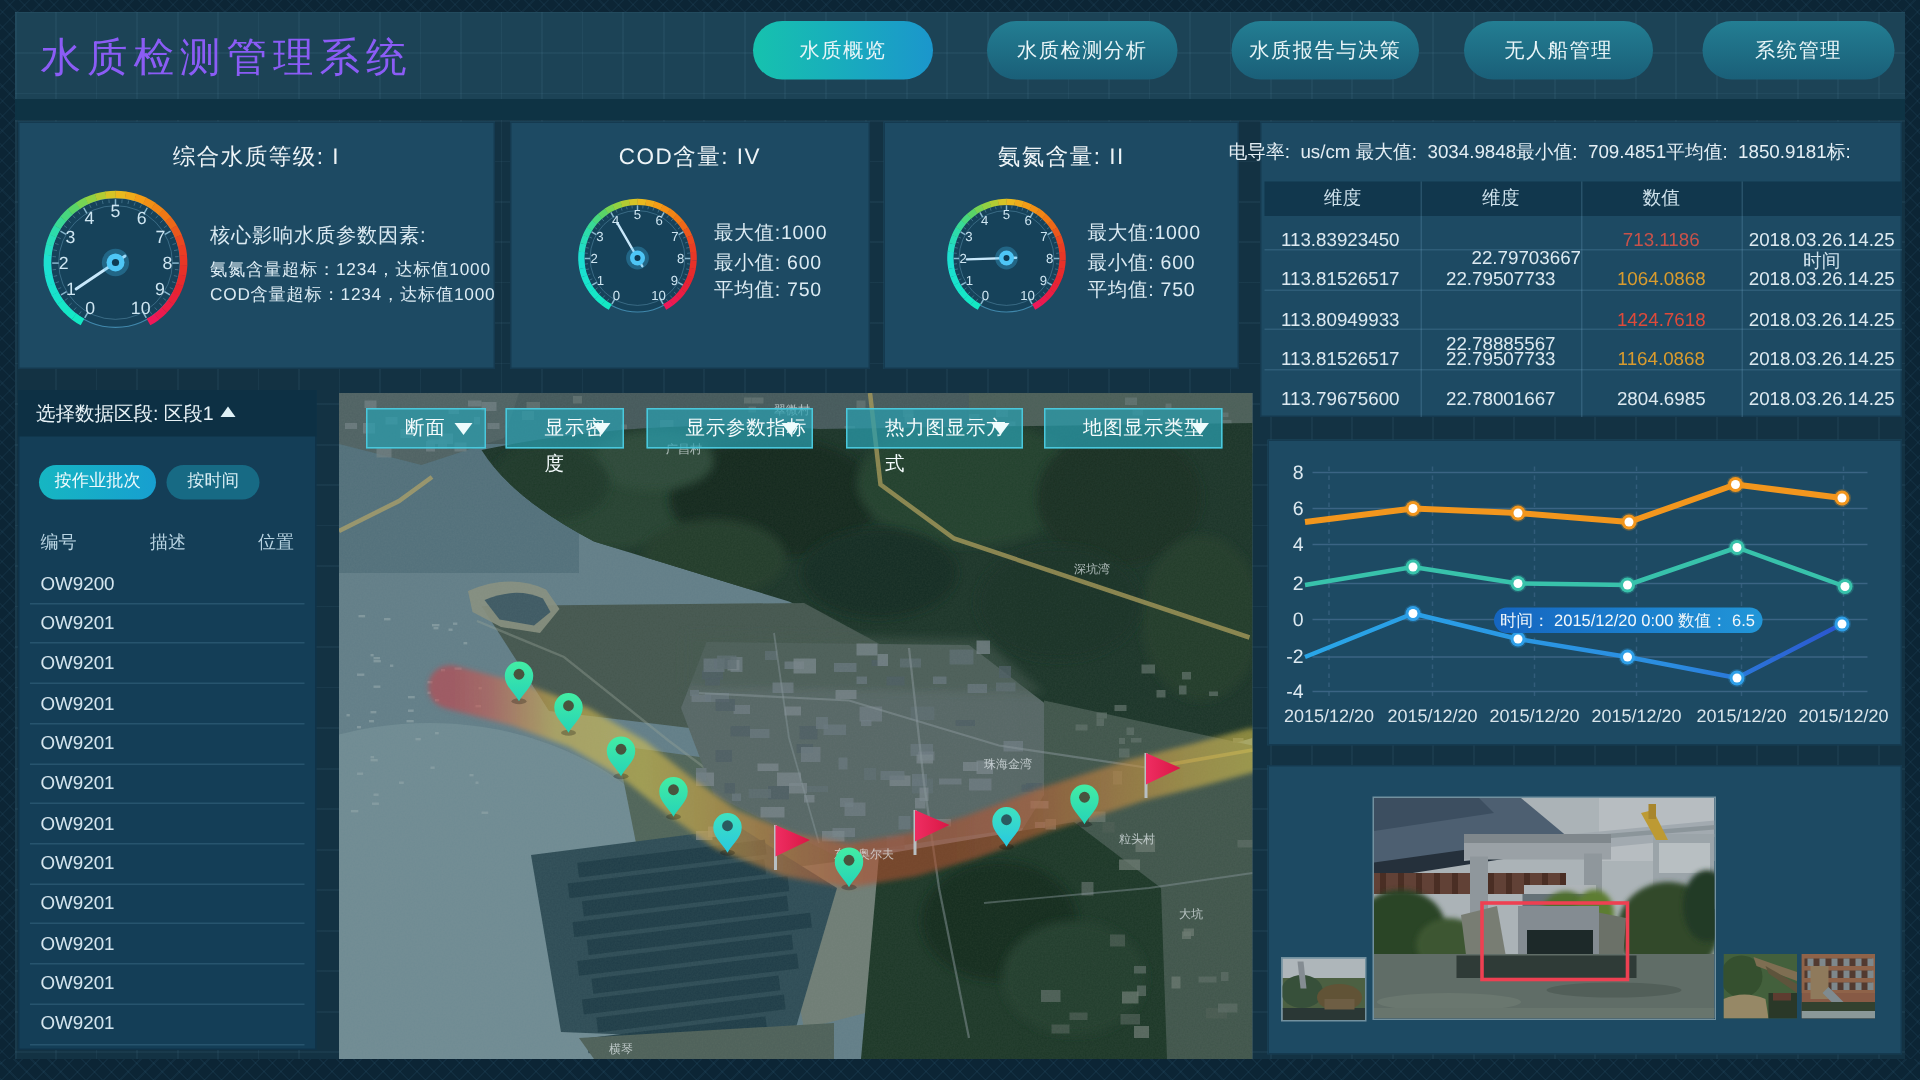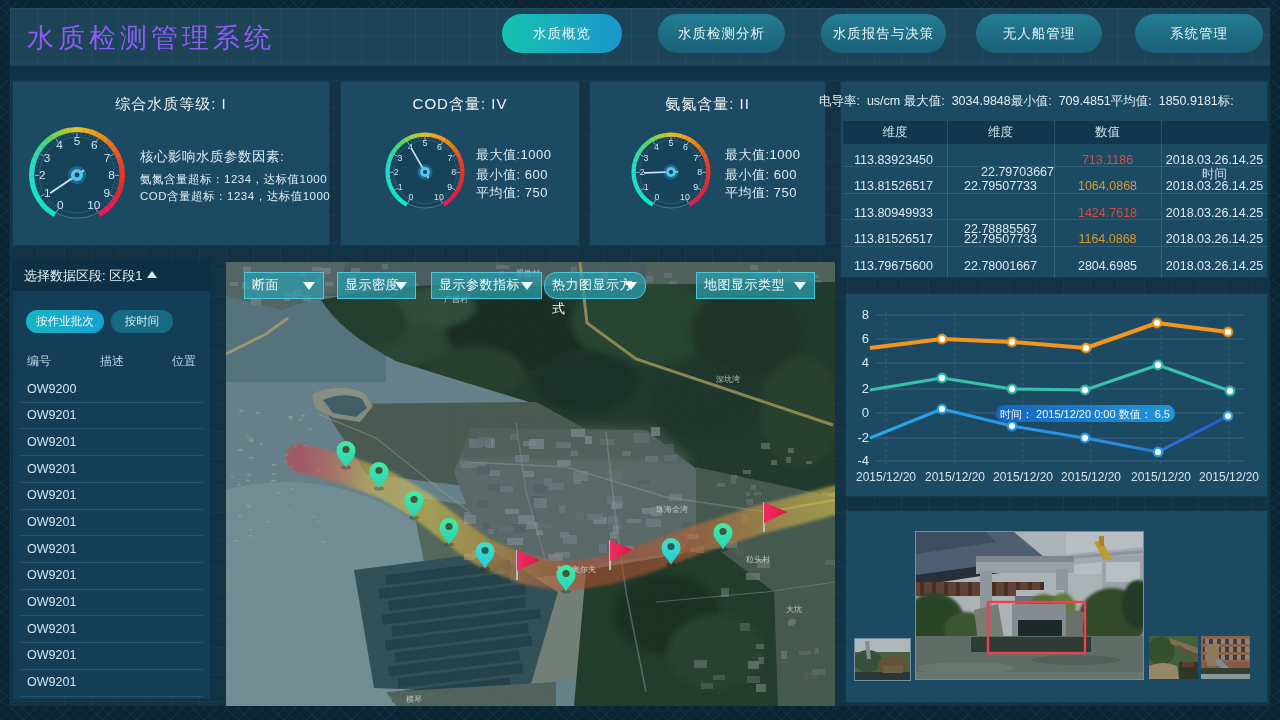--- a/index.html
+++ b/index.html
@@ -6,21 +6,21 @@
 .hatch{position:absolute;inset:0;background:
  repeating-linear-gradient(45deg,rgba(70,130,165,0.08) 0 1px,transparent 1px 7px),
  repeating-linear-gradient(-45deg,rgba(70,130,165,0.08) 0 1px,transparent 1px 7px),#0c2535;}
 .grid{background-image:
  repeating-linear-gradient(to right,rgba(140,200,230,0.055) 0 1px,transparent 1px 27px),
  repeating-linear-gradient(to bottom,rgba(140,200,230,0.055) 0 1px,transparent 1px 27px);}
 .abs{position:absolute;}
 .panel{position:absolute;background:#1d4a63;box-shadow:inset 0 0 0 1px rgba(8,30,45,0.35);}
 .ptitle{position:absolute;width:100%;text-align:center;font-size:15px;letter-spacing:1px;color:#eef4f7;}
 .navbtn{position:absolute;height:39px;border-radius:20px;text-align:center;line-height:39px;font-size:13.5px;color:#eaf6f8;letter-spacing:1px;}
-.drop{position:absolute;top:272px;height:27px;background:rgba(42,158,174,0.72);border:1.5px solid #4ac8dc;color:#f4fbfc;font-size:13px;line-height:24px;padding-left:7px;letter-spacing:0.5px;}
+.drop{position:absolute;top:272px;height:27px;background:rgba(42,158,174,0.72);border:1.5px solid #4ac8dc;color:#f4fbfc;font-size:13px;line-height:24px;padding-left:25px;letter-spacing:0.5px;}
 .drop:after{content:"";position:absolute;right:8px;top:9px;border-left:6px solid transparent;border-right:6px solid transparent;border-top:8px solid #eefcfd;}
 .gtext{position:absolute;font-size:13px;color:#dcebf3;letter-spacing:0.5px;}
 .trow{position:absolute;font-size:12.5px;color:#dce9f0;white-space:nowrap;}
 .sep{position:absolute;background:rgba(110,165,195,0.22);height:1px;}
 </style></head>
 <body>
 <div class="hatch"></div>
 <div class="abs grid" style="left:10px;top:8px;width:1260px;height:58px;background-color:#1c4356;"></div>
 <div class="abs" style="left:10px;top:66px;width:1260px;height:14px;background:#0e3344;"></div>
 <div class="abs grid" style="left:10px;top:80px;width:1260px;height:626px;background-color:#133243;"></div>
@@ -802,21 +802,21 @@
       </g>
       <g transform="translate(497,272)">
         <ellipse cx="0" cy="15.5" rx="5" ry="2" fill="#000" fill-opacity="0.25"></ellipse>
         <path d="M0 15.5 C -3.5 9 -9.5 5.5 -9.5 -1.5 A 9.5 9.5 0 1 1 9.5 -1.5 C 9.5 5.5 3.5 9 0 15.5 Z" fill="url(#ping)"></path>
         <circle cx="0" cy="-2.5" r="3.6" fill="#48543e"></circle>
       </g>
     </svg></div>
 <div class="drop" style="left:244px;width:80px;">断面</div>
 <div class="drop" style="left:337px;width:79px;">显示密度</div>
 <div class="drop" style="left:431px;width:111px;">显示参数指标</div>
-<div class="drop" style="left:544px;width:102px;border-radius:12px;">热力图显示方式</div>
+<div class="drop" style="left:564px;width:118px;">热力图显示方式</div>
 <div class="drop" style="left:696px;width:119px;">地图显示类型</div>
 
 <div class="panel grid" style="left:845px;top:293px;width:423px;height:204px;"></div>
 <div class="abs" style="left:845px;top:293px;"><svg width="423" height="204" viewBox="0 0 423 204" xmlns="http://www.w3.org/2000/svg" font-family="Liberation Sans, sans-serif">
       <line x1="30" y1="22" x2="400" y2="22" stroke="#41698a" stroke-width="1" stroke-opacity="0.85"></line>
       <text x="24" y="26" font-size="13" fill="#dde9f0" text-anchor="end">8</text>
       <line x1="30" y1="46" x2="400" y2="46" stroke="#41698a" stroke-width="1" stroke-opacity="0.85"></line>
       <text x="24" y="50" font-size="13" fill="#dde9f0" text-anchor="end">6</text>
       <line x1="30" y1="70" x2="400" y2="70" stroke="#41698a" stroke-width="1" stroke-opacity="0.85"></line>
       <text x="24" y="74" font-size="13" fill="#dde9f0" text-anchor="end">4</text>

